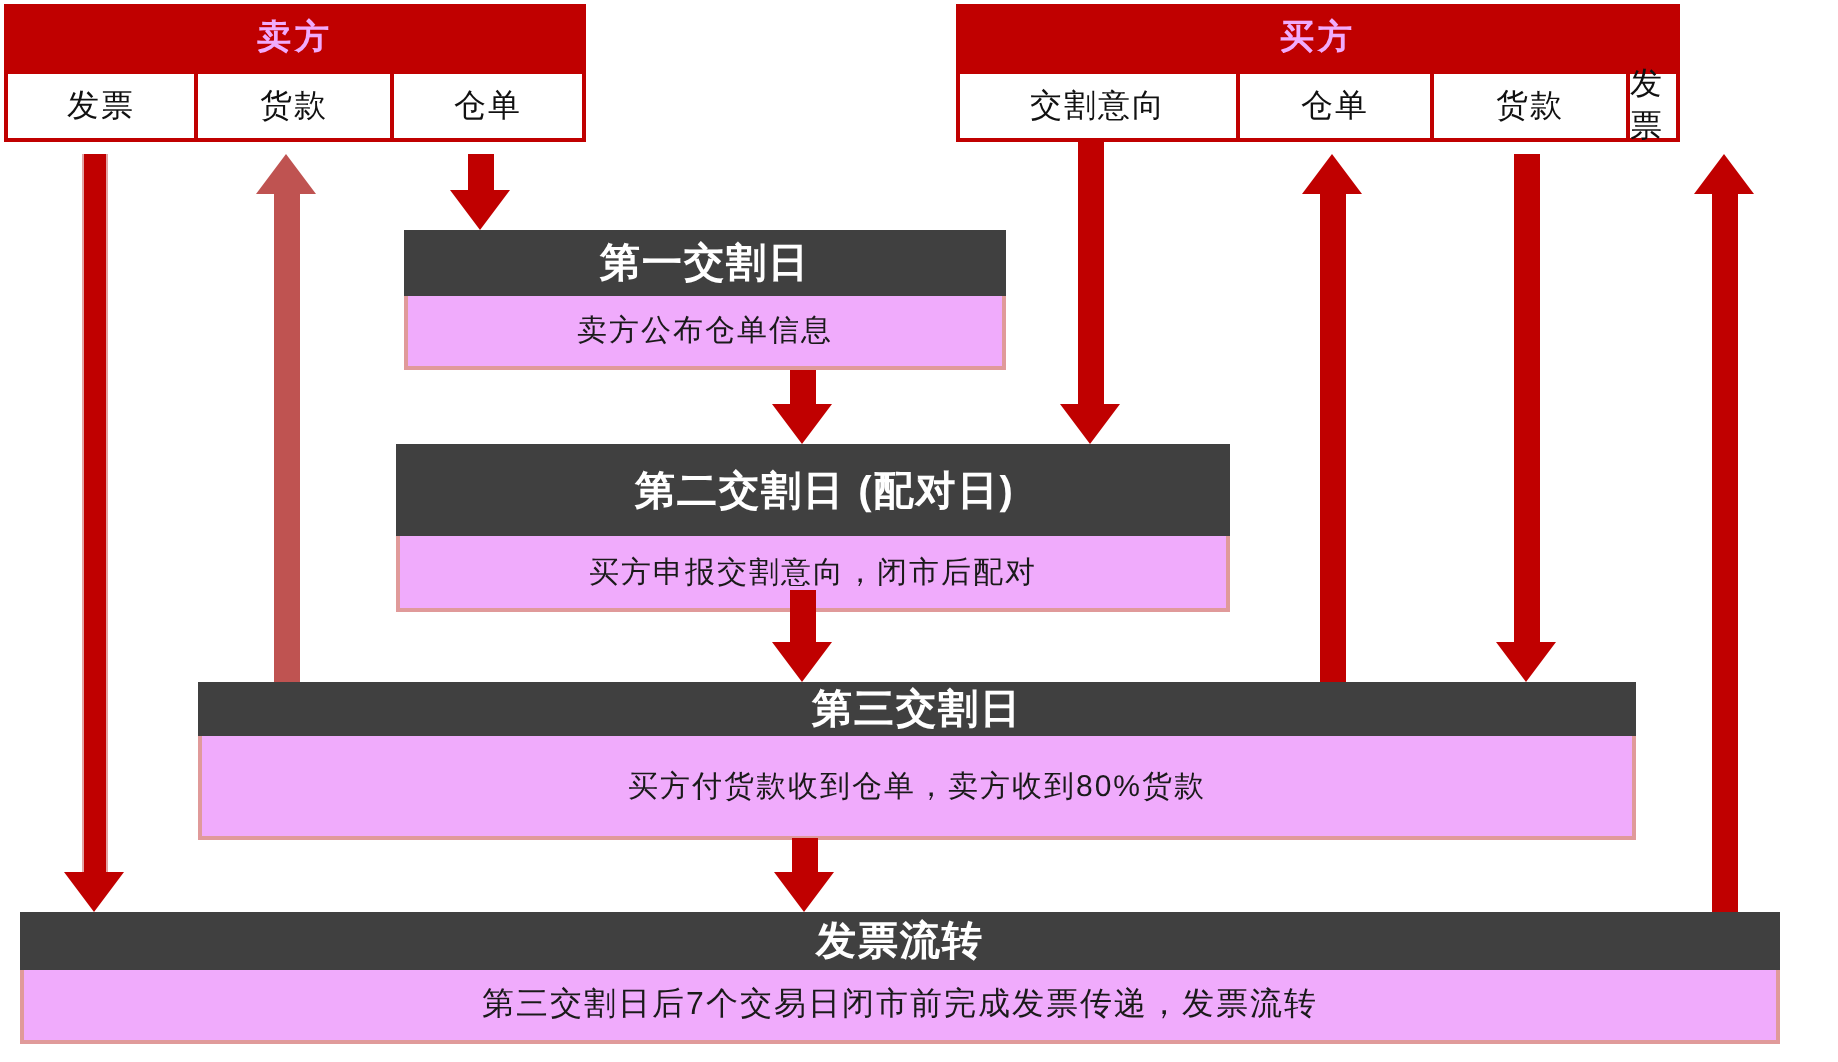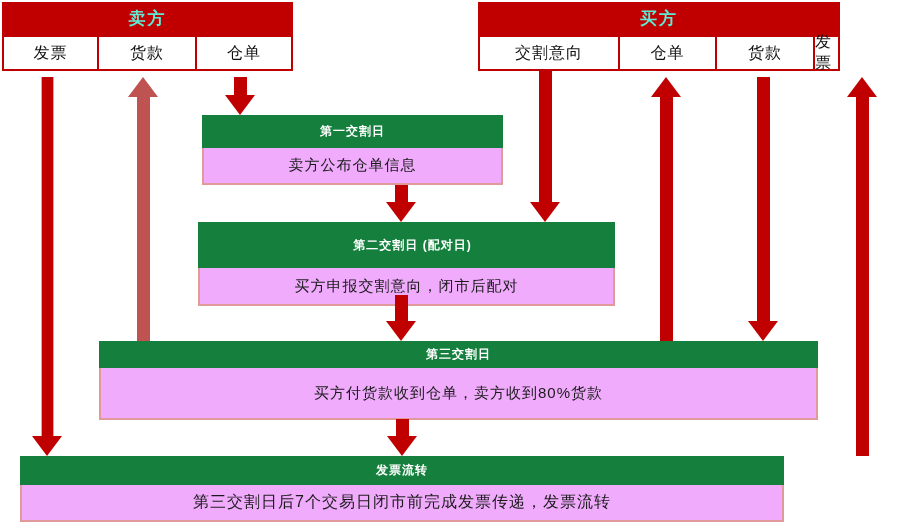--- a/index.html
+++ b/index.html
@@ -1,46 +1,46 @@
 <!DOCTYPE html>
 <html><head>
 <meta charset="utf-8">
 <style>
   html,body{margin:0;padding:0;background:#ffffff;}
   body{font-family:"Liberation Sans","DejaVu Sans",sans-serif;}
   .canvas{position:relative;width:919px;height:531px;background:#ffffff;overflow:hidden;}
 
   
   .party{position:absolute;top:2px;}
-  .party-header{height:33px;line-height:33px;background:#c00000;color:#5eead4;
+  .party-header{height:33px;line-height:33px;background:#c00000;color:#f0abfc;
     font-size:17px;font-weight:bold;text-align:center;letter-spacing:2px;}
   .party-cells{display:flex;height:36px;background:#ffffff;border:2px solid #c00000;
     box-sizing:border-box;}
   .cell{display:flex;align-items:center;justify-content:center;font-size:16px;color:#111111;
     border-right:2px solid #c00000;box-sizing:border-box;letter-spacing:1px;}
   .cell:last-child{border-right:none;flex:1;}
   .seller{left:2px;width:291px;}
   .seller .c0{width:95px;} .seller .c1{width:98px;}
   .buyer{left:478px;width:362px;}
   .buyer .c0{width:140px;} .buyer .c1{width:97px;} .buyer .c2{width:98px;}
 
   
   .stage{position:absolute;box-sizing:border-box;}
-  .stage-header{background:#15803d;color:#ffffff;font-weight:bold;font-size:12px;
+  .stage-header{background:#404040;color:#ffffff;font-weight:bold;font-size:20px;
     display:flex;align-items:center;justify-content:center;letter-spacing:1px;}
   .stage-body{background:#f0abfc;border:2px solid #e09a9a;border-top:none;color:#1a1a1a;
     font-size:15px;display:flex;align-items:center;justify-content:center;box-sizing:border-box;
     letter-spacing:1px;}
   .stage1{left:202px;top:115px;width:301px;}
   .stage1 .stage-header{height:33px;} .stage1 .stage-body{height:37px;}
   .stage2{left:198px;top:222px;width:417px;}
   .stage2 .stage-header{height:46px;padding-left:12px;} .stage2 .stage-body{height:38px;}
   .stage3{left:99px;top:341px;width:719px;}
   .stage3 .stage-header{height:27px;} .stage3 .stage-body{height:52px;text-align:right;}
-  .stage4{left:20px;top:456px;width:764px;}
+  .stage4{left:10px;top:456px;width:880px;}
   .stage4 .stage-header{height:29px;} .stage4 .stage-body{height:37px;font-size:16px;}
 
   
   .bar{position:absolute;width:13px;background:#c00000;}
   .head{position:absolute;width:0;height:0;border-left:15px solid transparent;
     border-right:15px solid transparent;}
   .head.down{border-top:20px solid #c00000;}
   .head.up{border-bottom:20px solid #c00000;}
   .muted.bar{background:#bf5351;}
   .muted.head.up{border-bottom-color:#bf5351;}

